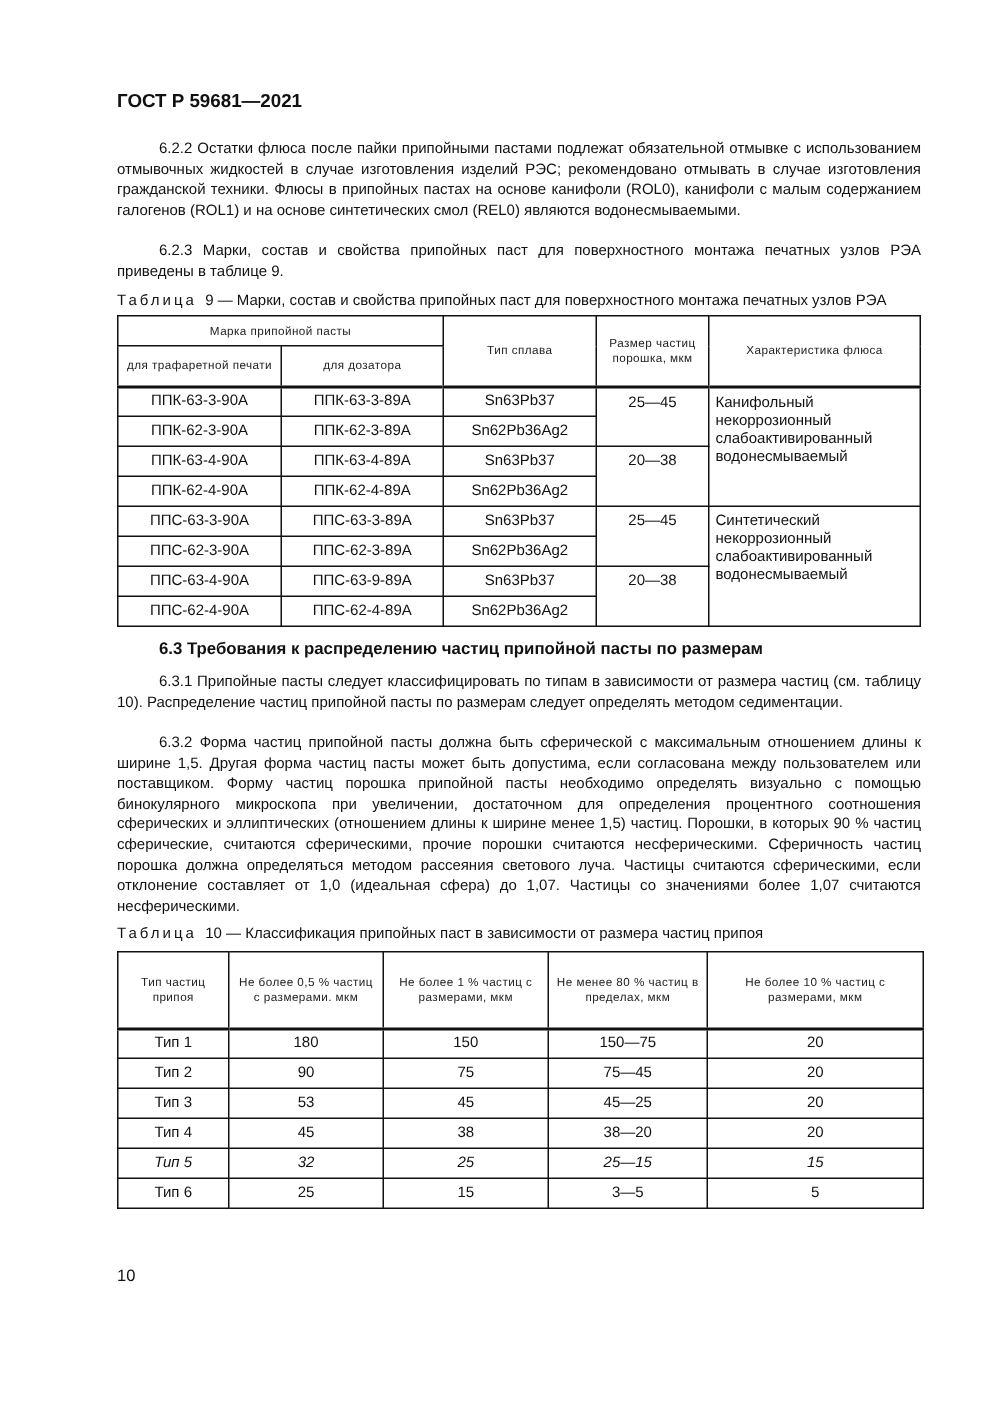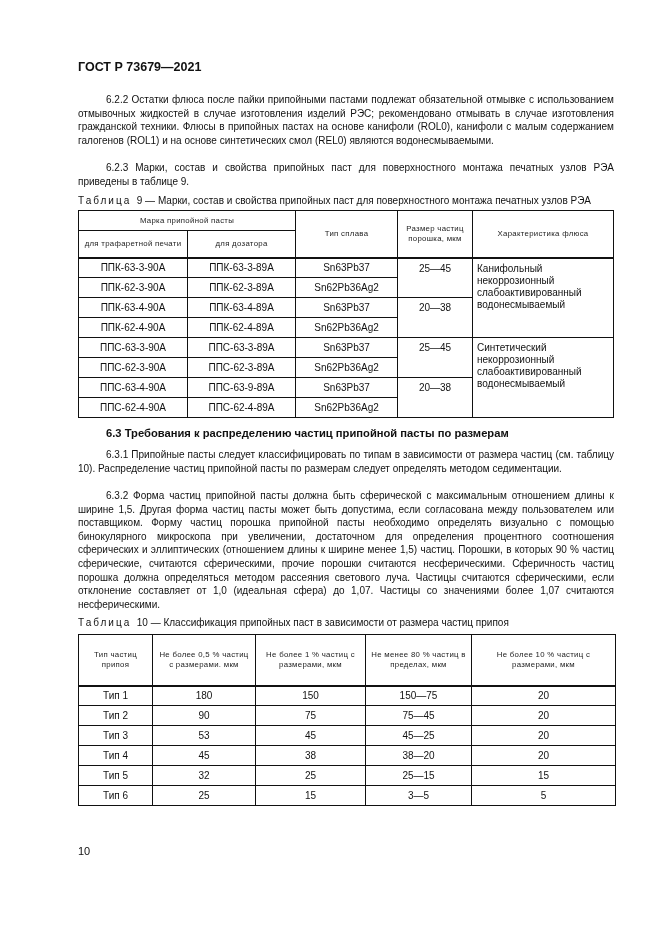--- a/index.html
+++ b/index.html
@@ -15,21 +15,21 @@
   th { font-size: 7.8px; line-height: 10px; color: #222; letter-spacing: 0.3px; }
   td { font-size: 10px; line-height: 12px; }
   .thick-bottom th { border-bottom: 2.5px solid #111; }
   .flux { text-align: justify; vertical-align: top; padding-top: 4px; font-size: 10px; line-height: 12px; }
   .section-title { position: absolute; left: 106px; top: 427px; font-size: 11.2px; font-weight: bold; }
   .page-num { position: absolute; left: 78px; top: 845px; font-size: 11px; }
 </style>
 </head>
 <body>
 
-<div class="page-header">ГОСТ Р 73679—2021</div>
+<div class="page-header">ГОСТ Р 59681—2021</div>
 
 <p class="para" style="top:93px;"><span class="indent"></span><span>6.2.2 Остатки флюса после пайки припойными пастами подлежат обязательной отмывке с использованием отмывочных жидкостей в случае изготовления изделий РЭС; рекомендовано отмывать в случае изготовления гражданской техники. Флюсы в припойных пастах на основе канифоли (ROL0), канифоли с малым содержанием галогенов (ROL1) и на основе синтетических смол (REL0) являются водонесмываемыми.</span></p>
 <p class="para" style="top:161px;"><span class="indent"></span><span>6.2.3 Марки, состав и свойства припойных паст для поверхностного монтажа печатных узлов РЭА приведены в таблице 9.</span></p>
 
 <div class="tcap" style="top:195px;">
   <span class="spaced">Таблица</span>&nbsp;&nbsp;<span>9 — Марки, состав и свойства припойных паст для поверхностного монтажа печатных узлов РЭА</span>
 </div>
 
 <table style="left:78px; top:210px; width:535px;">
   <colgroup>
@@ -145,21 +145,21 @@
     <td>45—25</td>
     <td>20</td>
   </tr>
   <tr style="height:20px;">
     <td>Тип 4</td>
     <td>45</td>
     <td>38</td>
     <td>38—20</td>
     <td>20</td>
   </tr>
-  <tr style="height:20px;">
+  <tr style="height:20px;font-style:italic;">
     <td>Тип 5</td>
     <td>32</td>
     <td>25</td>
     <td>25—15</td>
     <td>15</td>
   </tr>
   <tr style="height:20px;">
     <td>Тип 6</td>
     <td>25</td>
     <td>15</td>

